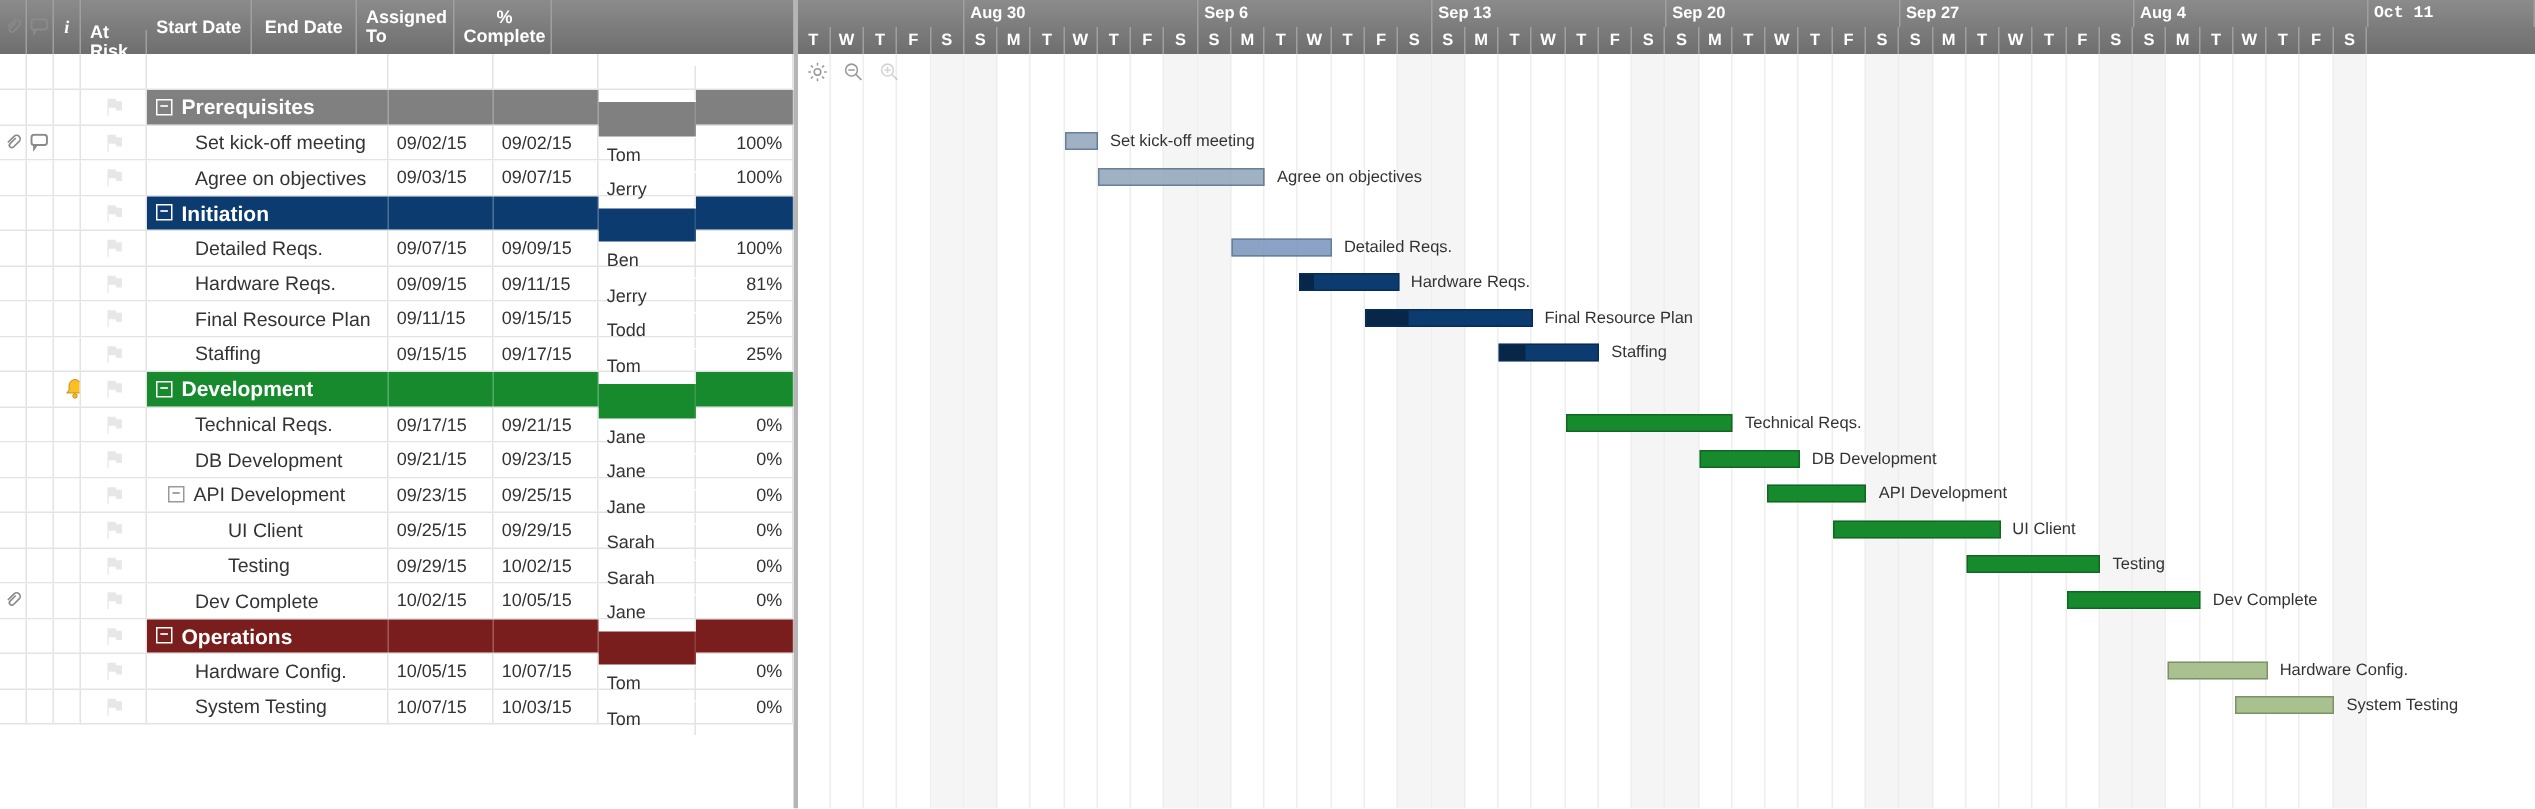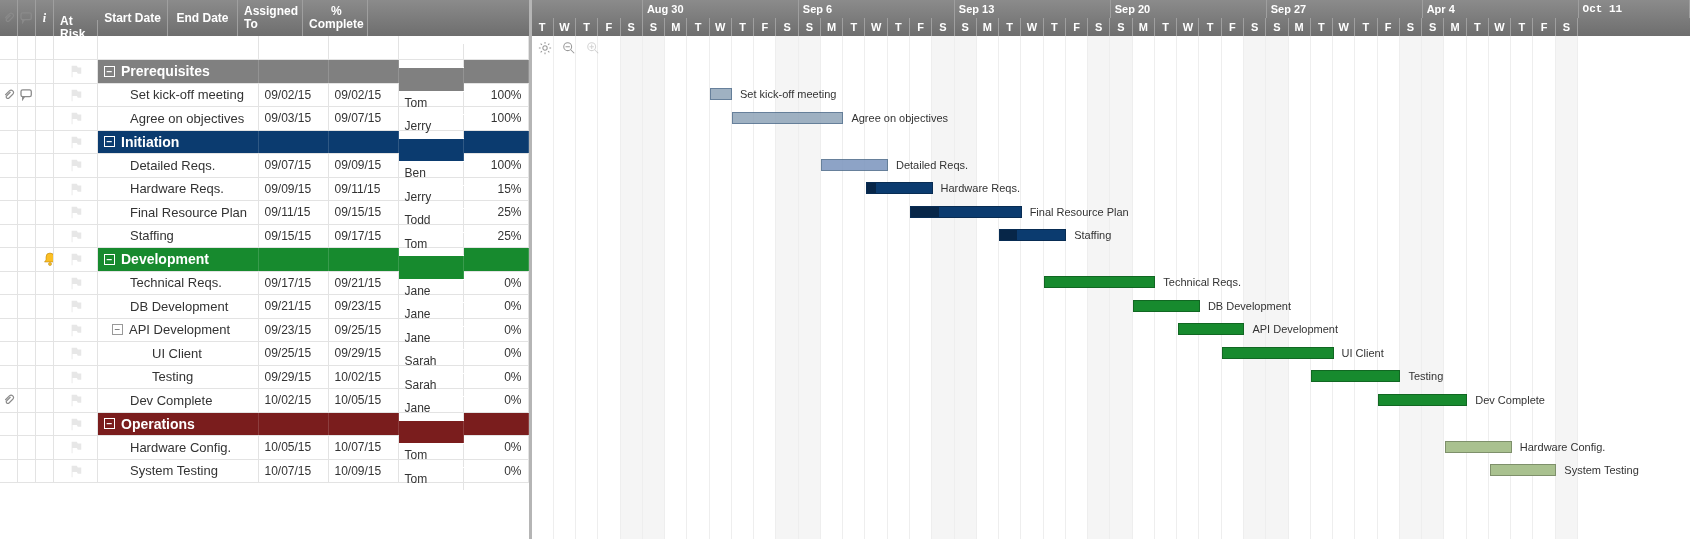--- a/index.html
+++ b/index.html
@@ -246,21 +246,21 @@
                 <path d="M3 2v13h1V9h5l1 2h4V4h-4L9 2H3z"></path>
               </svg>
             </span>
           </div>
           <div class="cell c-name" style="padding-left: 32px;">
             <span>Hardware Reqs.</span>
           </div>
           <div class="cell c-start">09/09/15</div>
           <div class="cell c-end">09/11/15</div>
           <div class="cell c-assigned">Jerry</div>
-          <div class="cell c-complete">15%</div>
+          <div class="cell c-complete">81%</div>
         </div>
         <div class="row">
           <div class="cell c-attach"></div>
           <div class="cell c-comment"></div>
           <div class="cell c-info"></div>
           <div class="cell c-risk">
             <span class="flag-icon">
               <svg viewBox="0 0 16 16" fill="#bbb">
                 <path d="M3 2v13h1V9h5l1 2h4V4h-4L9 2H3z"></path>
               </svg>
@@ -488,37 +488,37 @@
             <span class="flag-icon">
               <svg viewBox="0 0 16 16" fill="#bbb">
                 <path d="M3 2v13h1V9h5l1 2h4V4h-4L9 2H3z"></path>
               </svg>
             </span>
           </div>
           <div class="cell c-name" style="padding-left: 32px;">
             <span>System Testing</span>
           </div>
           <div class="cell c-start">10/07/15</div>
-          <div class="cell c-end">10/09/15</div>
+          <div class="cell c-end">10/03/15</div>
           <div class="cell c-assigned">Tom</div>
           <div class="cell c-complete">0%</div>
         </div>
       </div>
   </div>
 
   <div class="gantt-pane">
     <div class="gantt-header">
       <div class="months" id="gantt-months">
           <div style="width: 111.4px;"></div>
           <div style="width: 155.96px;">Aug 30</div>
           <div style="width: 155.96px;">Sep 6</div>
           <div style="width: 155.96px;">Sep 13</div>
           <div style="width: 155.96px;">Sep 20</div>
           <div style="width: 155.96px;">Sep 27</div>
-          <div style="width: 155.96px;">Apr 4</div>
+          <div style="width: 155.96px;">Aug 4</div>
           <div style="width: 111.4px; font-family: Liberation Mono, monospace;">Oct 11</div>
         </div>
       <div class="days" id="gantt-days">
           <div>T</div>
           <div>W</div>
           <div>T</div>
           <div>F</div>
           <div>S</div>
           <div>S</div>
           <div>M</div>

